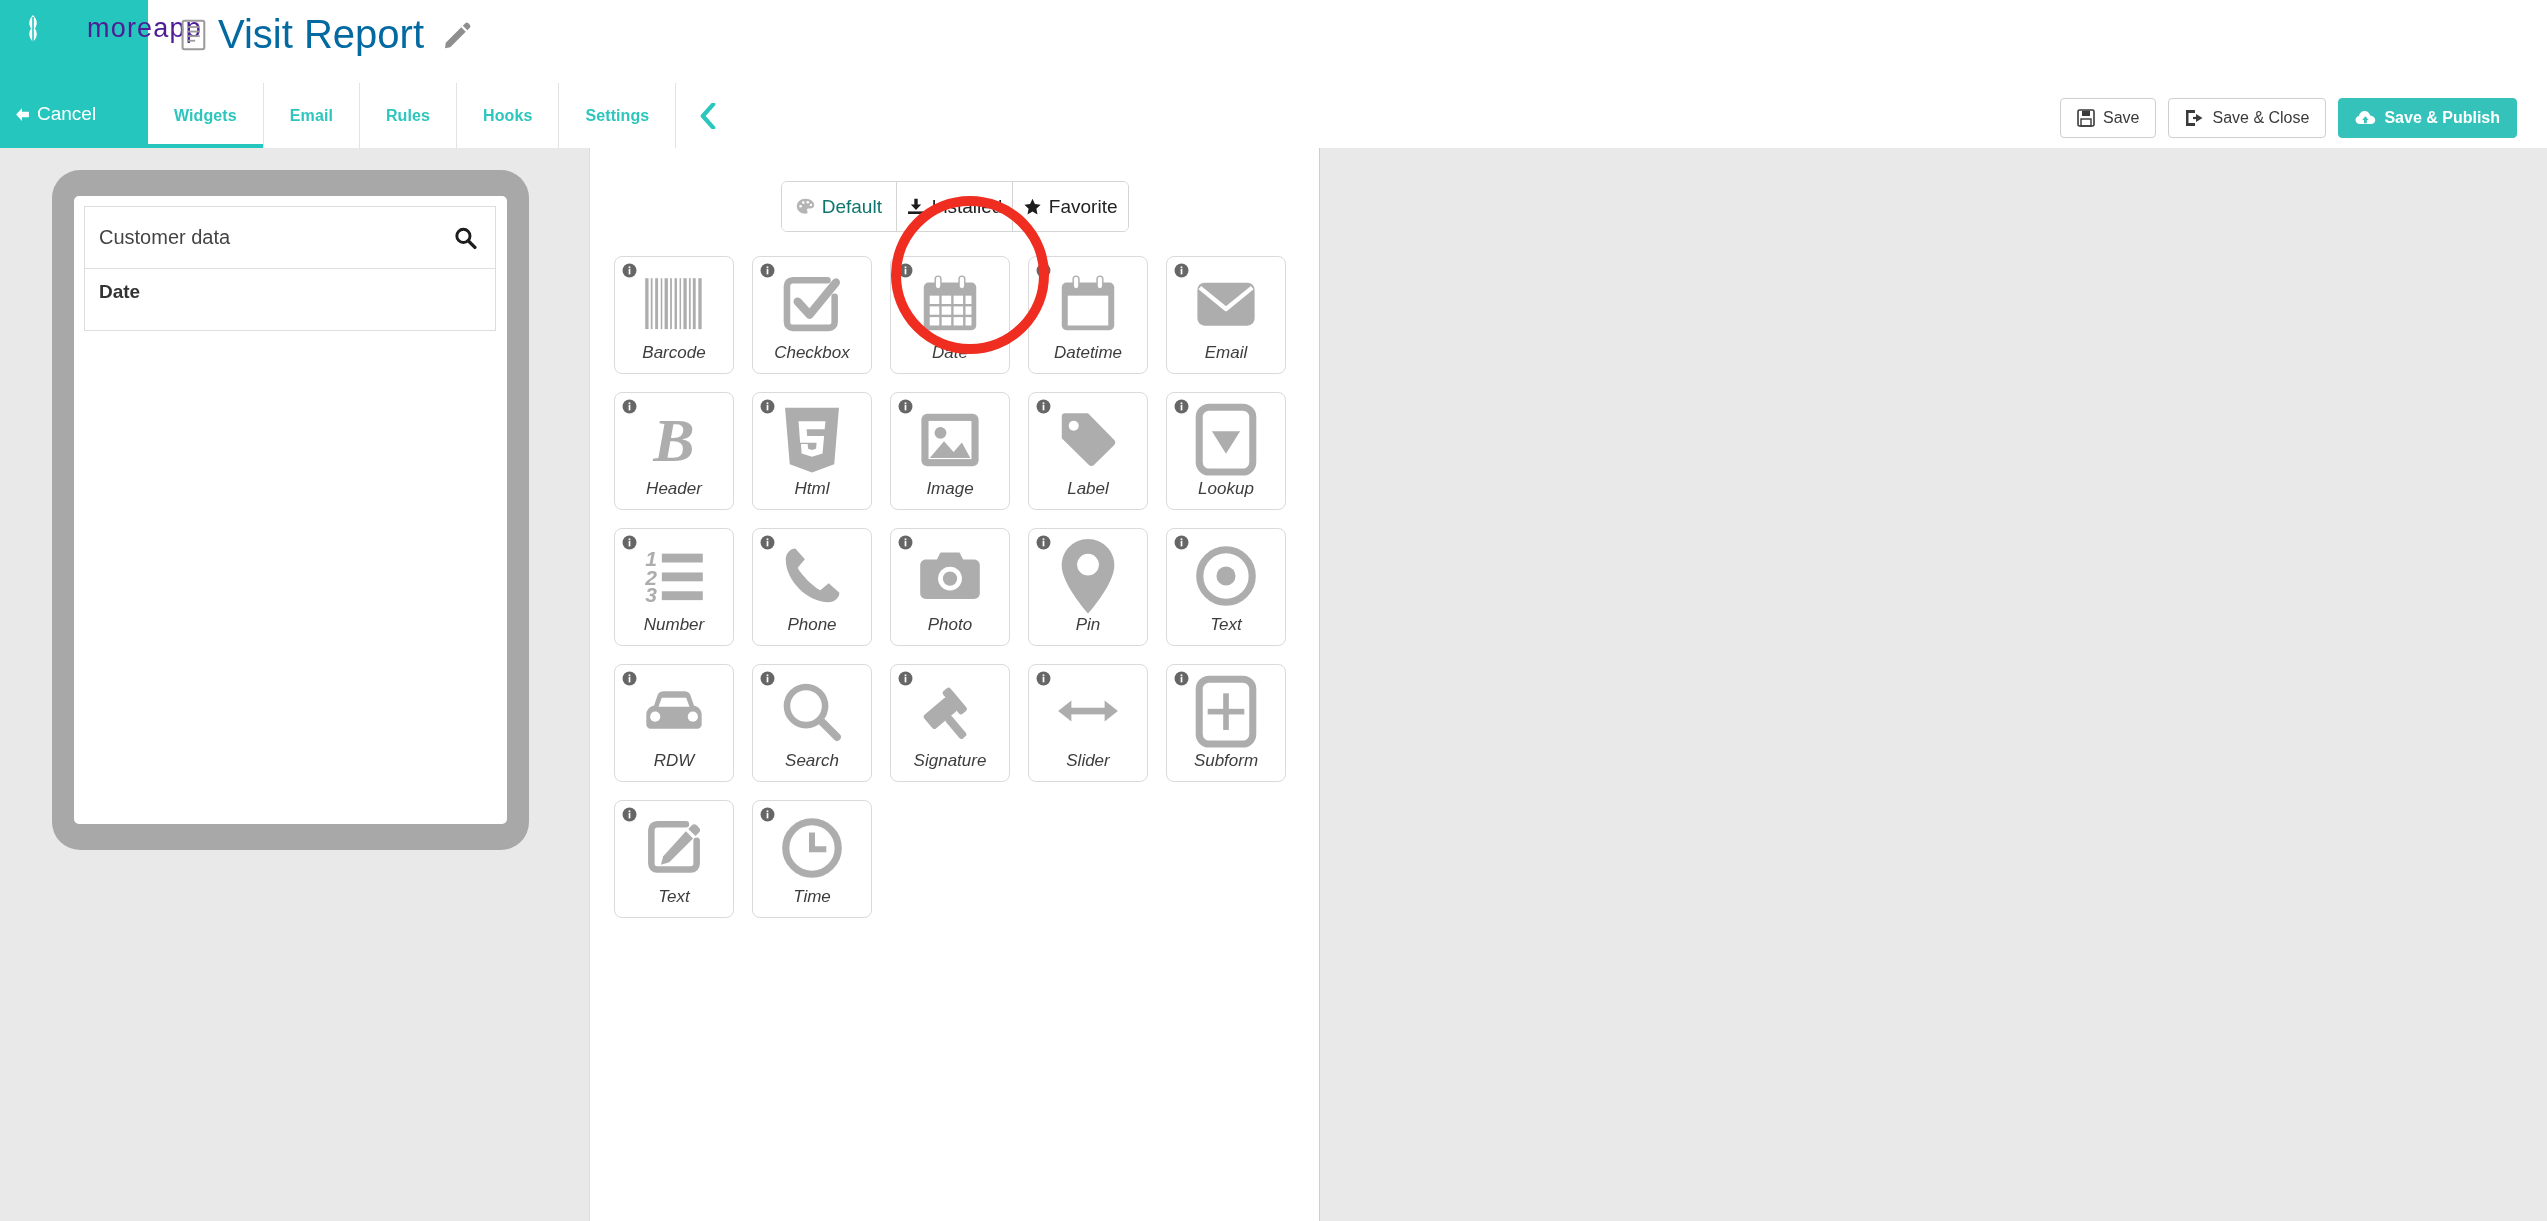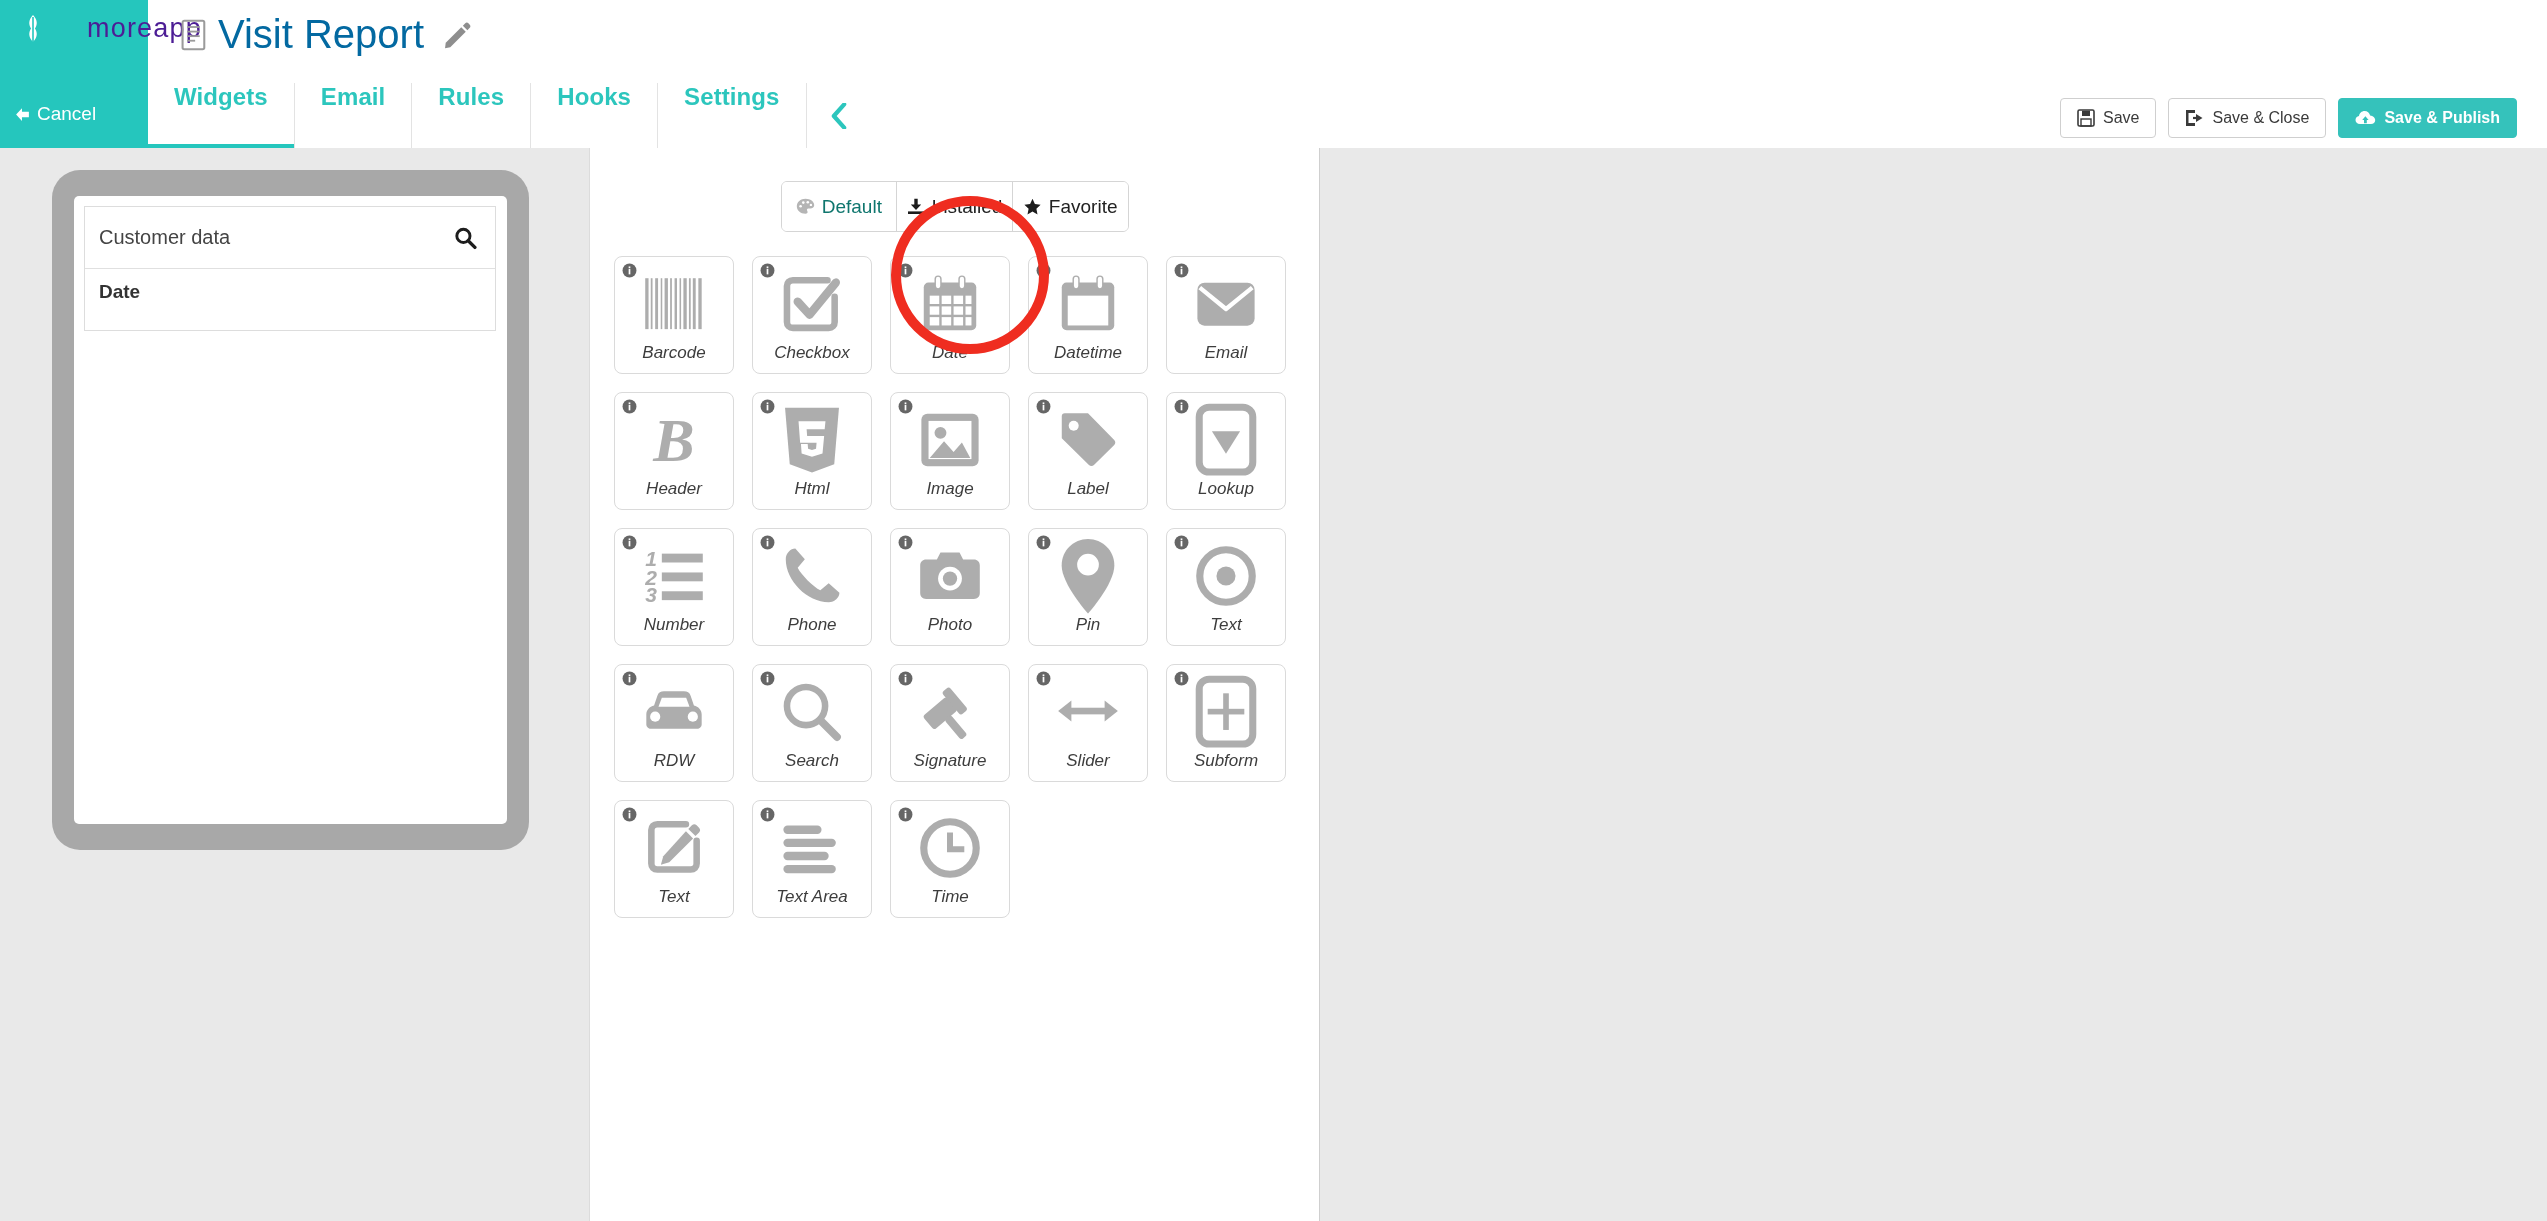--- a/index.html
+++ b/index.html
@@ -29,22 +29,22 @@
   }
   .cancel-btn {
     position:absolute; left:14px; top:103px; display:flex; align-items:center; gap:6px;
     color:#ffffff; font-size:19px; font-weight:400; cursor:pointer;
   }
   .cancel-arrow { width:17px; height:17px; }
 
   
   .tabs { position:absolute; left:148px; top:83px; height:65px; display:flex; align-items:stretch; }
   .tab {
-    display:flex; align-items:flex-start; justify-content:center;
-    padding: 0 26px; font-size:24px; color:#2cc6bd; font-weight:700;
+    display:flex; align-items:center; justify-content:center;
+    padding: 0 26px; font-size:16px; color:#2cc6bd; font-weight:700;
     border-left:1px solid #e3e3e3; cursor:pointer; background:#fff;
     position:relative; height:65px; letter-spacing:0.1px;
   }
   .tab:first-child { border-left:none; }
   .tab.active::after {
     content:""; position:absolute; left:0; right:0; bottom:0; height:4px; background:#25c6bd;
   }
   .tab-chevron { padding:0 24px; display:flex; align-items:center; justify-content:center;
     border-left:1px solid #e3e3e3; cursor:pointer; height:65px; background:#fff; }
   .chev-svg { width:16px; height:26px; }
@@ -623,36 +623,20 @@
         <div class="tile-icon">
           <svg viewBox="0 0 52 52">
             <path d="M36 6 L12 6 C9 6 7 8 7 11 L7 39 C7 42 9 44 12 44 L40 44 C43 44 45 42 45 39 L45 20" fill="none" stroke="#adadad" stroke-width="5.5" stroke-linecap="round"></path>
             <path d="M17 33 L36 12 L42 18 L22 38 L15 40 Z" fill="#adadad"></path>
             <path d="M38 10 L41 7 C42.2 5.8 43.8 5.8 45 7 L47 9 C48.2 10.2 48.2 11.8 47 13 L44 16 Z" fill="#adadad"></path>
           </svg>
         </div>
         <div class="tile-label">Text</div>
       </div>
 
-      <div class="widget-tile">
-        <svg class="info-dot" viewBox="0 0 14 14">
-            <circle cx="7" cy="7" r="6.5" fill="#666"></circle>
-            <rect x="6.2" y="5.6" width="1.6" height="5" fill="#fff"></rect>
-            <rect x="6.2" y="3.2" width="1.6" height="1.7" fill="#fff"></rect>
-          </svg>
-        <div class="tile-icon">
-          <svg viewBox="0 0 52 44">
-            <rect x="2" y="3" width="32" height="7" rx="3.5" fill="#adadad"></rect>
-            <rect x="2" y="14" width="44" height="7" rx="3.5" fill="#adadad"></rect>
-            <rect x="2" y="25" width="38" height="7" rx="3.5" fill="#adadad"></rect>
-            <rect x="2" y="36" width="44" height="7" rx="3.5" fill="#adadad"></rect>
-          </svg>
-        </div>
-        <div class="tile-label">Text Area</div>
-      </div>
 
       <div class="widget-tile">
         <svg class="info-dot" viewBox="0 0 14 14">
             <circle cx="7" cy="7" r="6.5" fill="#666"></circle>
             <rect x="6.2" y="5.6" width="1.6" height="5" fill="#fff"></rect>
             <rect x="6.2" y="3.2" width="1.6" height="1.7" fill="#fff"></rect>
           </svg>
         <div class="tile-icon">
           <svg viewBox="0 0 52 52">
             <circle cx="26" cy="26" r="22" fill="none" stroke="#adadad" stroke-width="6"></circle>

